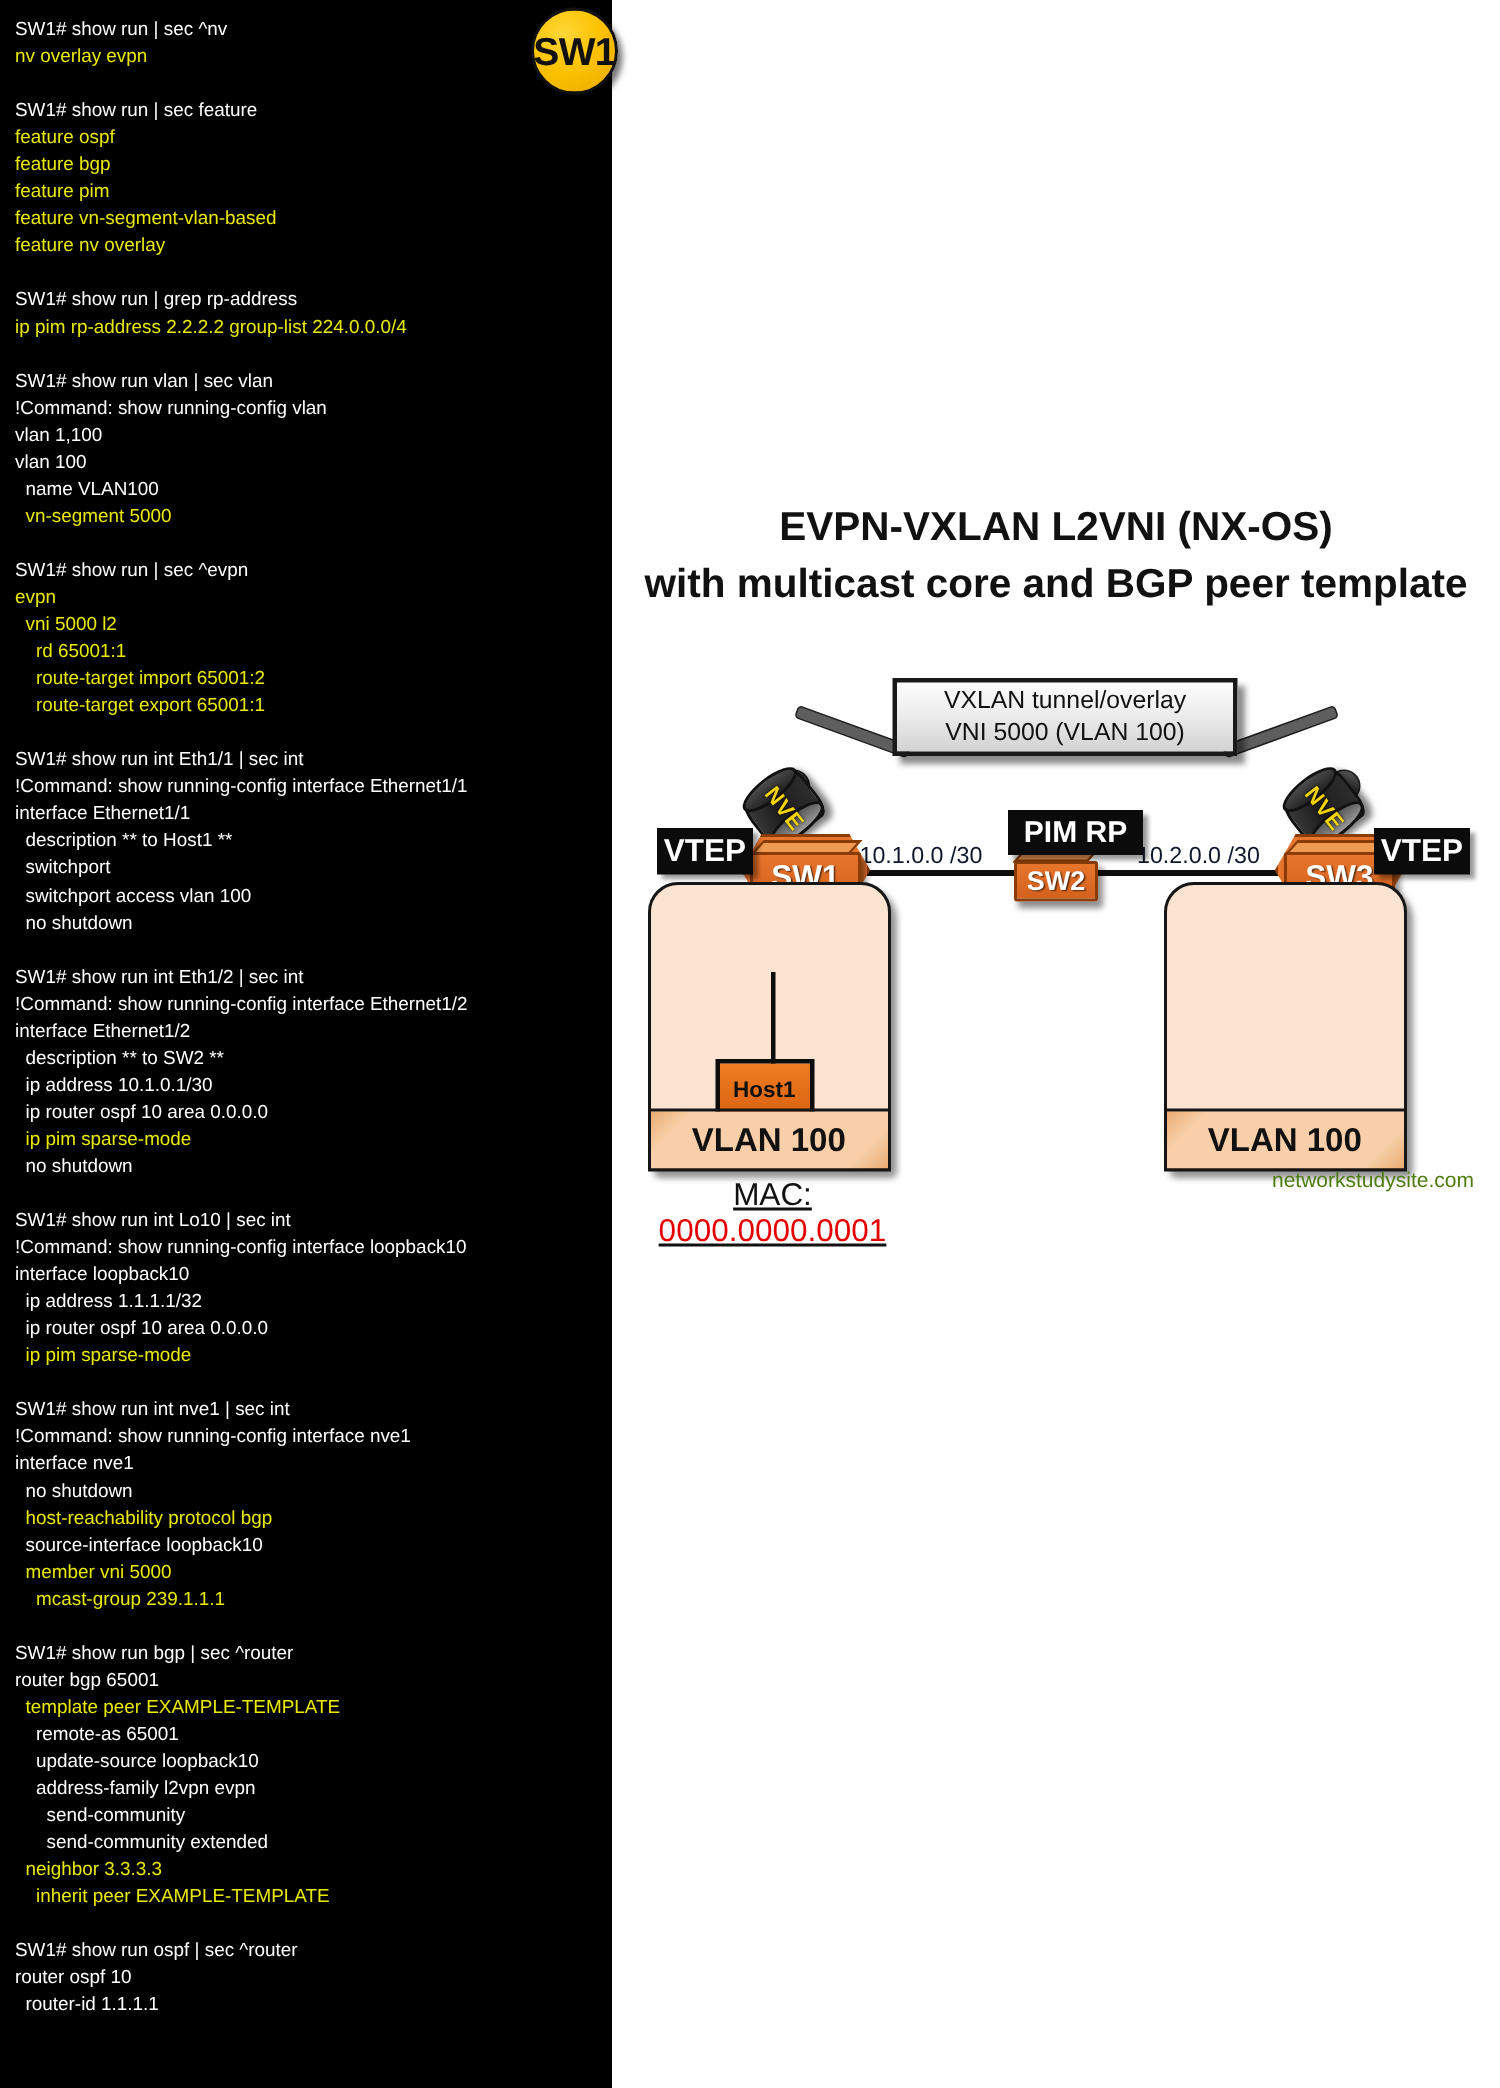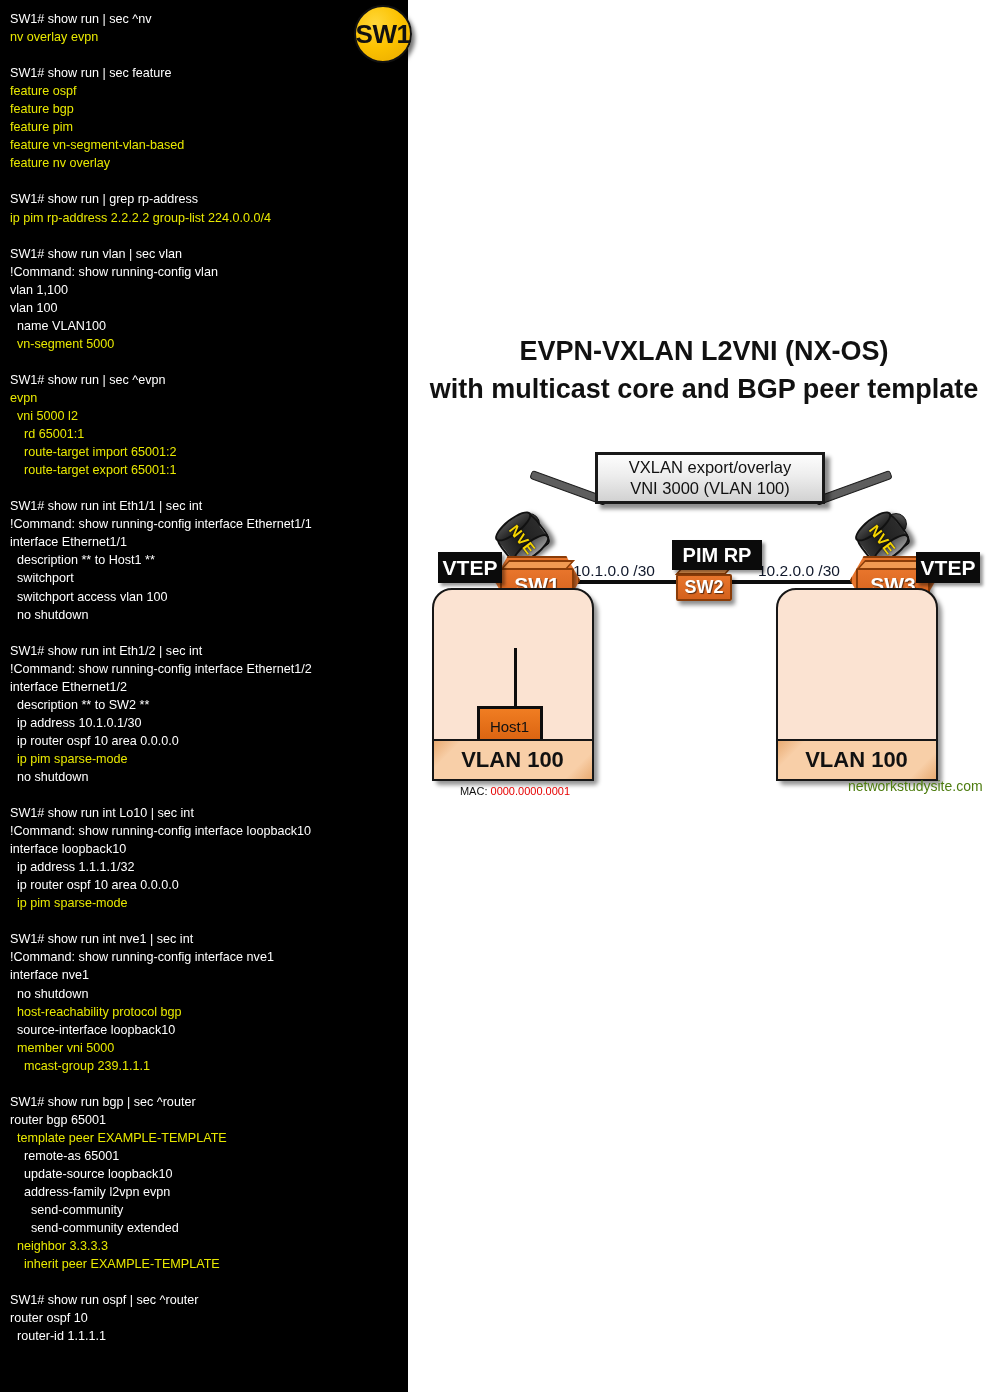--- a/index.html
+++ b/index.html
@@ -134,27 +134,27 @@
       font-size:22px;font-weight:bold;color:#111;}
 
   
   .hostwrap{position:absolute;left:0;top:58px;width:162px;text-align:center;}
   .lead{position:absolute;left:80px;top:0px;width:3px;height:62px;background:#0d0d0d;}
   .laptop{position:relative;display:inline-block;margin-top:58px;}
   .laptop .screen{width:66px;height:40px;
       background:linear-gradient(180deg,#f07d22,#d96210);
       border:3px solid #0d0d0d;box-sizing:border-box;
       display:flex;align-items:center;justify-content:center;
-      font-size:15px;color:#111;font-weight:normal;text-align:right;}
+      font-size:15px;color:#111;font-weight:bold;text-align:right;}
   .laptop .base{width:88px;height:11px;margin-left:-11px;
       background:#0d0d0d;border-radius:2px;position:relative;}
   .laptop .base:after{content:"";position:absolute;left:14px;top:4px;
       width:16px;height:3px;background:#e8752c;border-radius:1px;}
   .hostip{font-size:19px;color:#111;margin-top:5px;}
-  .hostmac{font-size:11px;color:#111;margin-top:1px;}
+  .hostmac{font-size:21px;color:#111;margin-top:1px;text-decoration:underline;}
   .hostmac .macval{color:#e60000;}
 
   #watermark{position:absolute;left:440px;top:778px;font-size:14px;
      color:#4d7c0f;}
 </style>
 </head>
 <body>
 
 <div id="terminal">
   <div id="term-lines"><div class="tline c-w">SW1# show run | sec ^nv</div><div class="tline c-y">nv overlay evpn</div><div class="tline c-blank">&nbsp;</div><div class="tline c-w">SW1# show run | sec feature</div><div class="tline c-y">feature ospf</div><div class="tline c-y">feature bgp</div><div class="tline c-y">feature pim</div><div class="tline c-y">feature vn-segment-vlan-based</div><div class="tline c-y">feature nv overlay</div><div class="tline c-blank">&nbsp;</div><div class="tline c-w">SW1# show run | grep rp-address</div><div class="tline c-y">ip pim rp-address 2.2.2.2 group-list 224.0.0.0/4</div><div class="tline c-blank">&nbsp;</div><div class="tline c-w">SW1# show run vlan | sec vlan</div><div class="tline c-w">!Command: show running-config vlan</div><div class="tline c-w">vlan 1,100</div><div class="tline c-w">vlan 100</div><div class="tline c-w">  name VLAN100</div><div class="tline c-y">  vn-segment 5000</div><div class="tline c-blank">&nbsp;</div><div class="tline c-w">SW1# show run | sec ^evpn</div><div class="tline c-y">evpn</div><div class="tline c-y">  vni 5000 l2</div><div class="tline c-y">    rd 65001:1</div><div class="tline c-y">    route-target import 65001:2</div><div class="tline c-y">    route-target export 65001:1</div><div class="tline c-blank">&nbsp;</div><div class="tline c-w">SW1# show run int Eth1/1 | sec int</div><div class="tline c-w">!Command: show running-config interface Ethernet1/1</div><div class="tline c-w">interface Ethernet1/1</div><div class="tline c-w">  description ** to Host1 **</div><div class="tline c-w">  switchport</div><div class="tline c-w">  switchport access vlan 100</div><div class="tline c-w">  no shutdown</div><div class="tline c-blank">&nbsp;</div><div class="tline c-w">SW1# show run int Eth1/2 | sec int</div><div class="tline c-w">!Command: show running-config interface Ethernet1/2</div><div class="tline c-w">interface Ethernet1/2</div><div class="tline c-w">  description ** to SW2 **</div><div class="tline c-w">  ip address 10.1.0.1/30</div><div class="tline c-w">  ip router ospf 10 area 0.0.0.0</div><div class="tline c-y">  ip pim sparse-mode</div><div class="tline c-w">  no shutdown</div><div class="tline c-blank">&nbsp;</div><div class="tline c-w">SW1# show run int Lo10 | sec int</div><div class="tline c-w">!Command: show running-config interface loopback10</div><div class="tline c-w">interface loopback10</div><div class="tline c-w">  ip address 1.1.1.1/32</div><div class="tline c-w">  ip router ospf 10 area 0.0.0.0</div><div class="tline c-y">  ip pim sparse-mode</div><div class="tline c-blank">&nbsp;</div><div class="tline c-w">SW1# show run int nve1 | sec int</div><div class="tline c-w">!Command: show running-config interface nve1</div><div class="tline c-w">interface nve1</div><div class="tline c-w">  no shutdown</div><div class="tline c-y">  host-reachability protocol bgp</div><div class="tline c-w">  source-interface loopback10</div><div class="tline c-y">  member vni 5000</div><div class="tline c-y">    mcast-group 239.1.1.1</div><div class="tline c-blank">&nbsp;</div><div class="tline c-w">SW1# show run bgp | sec ^router</div><div class="tline c-w">router bgp 65001</div><div class="tline c-y">  template peer EXAMPLE-TEMPLATE</div><div class="tline c-w">    remote-as 65001</div><div class="tline c-w">    update-source loopback10</div><div class="tline c-w">    address-family l2vpn evpn</div><div class="tline c-w">      send-community</div><div class="tline c-w">      send-community extended</div><div class="tline c-y">  neighbor 3.3.3.3</div><div class="tline c-y">    inherit peer EXAMPLE-TEMPLATE</div><div class="tline c-blank">&nbsp;</div><div class="tline c-w">SW1# show run ospf | sec ^router</div><div class="tline c-w">router ospf 10</div><div class="tline c-w">  router-id 1.1.1.1</div></div>
@@ -171,22 +171,22 @@
     <div>EVPN-VXLAN L2VNI (NX-OS)</div>
     <div>with multicast core and BGP peer template</div>
   </div>
 
   <div class="arm" id="arm-l"></div>
   <div class="arm" id="arm-r"></div>
   <div class="joint" id="joint-l"></div>
   <div class="joint" id="joint-r"></div>
 
   <div id="tunnel-box">
-    <div>VXLAN export/overlay</div>
-    <div>VNI 3000 (VLAN 100)</div>
+    <div>VXLAN tunnel/overlay</div>
+    <div>VNI 5000 (VLAN 100)</div>
   </div>
 
   <div class="nve" id="nve-l">
     <div class="body"></div>
     <div class="bot"></div>
     <div class="top"></div>
     <div class="lbl">NVE</div>
   </div>
   <div class="nve" id="nve-r">
     <div class="body"></div>

